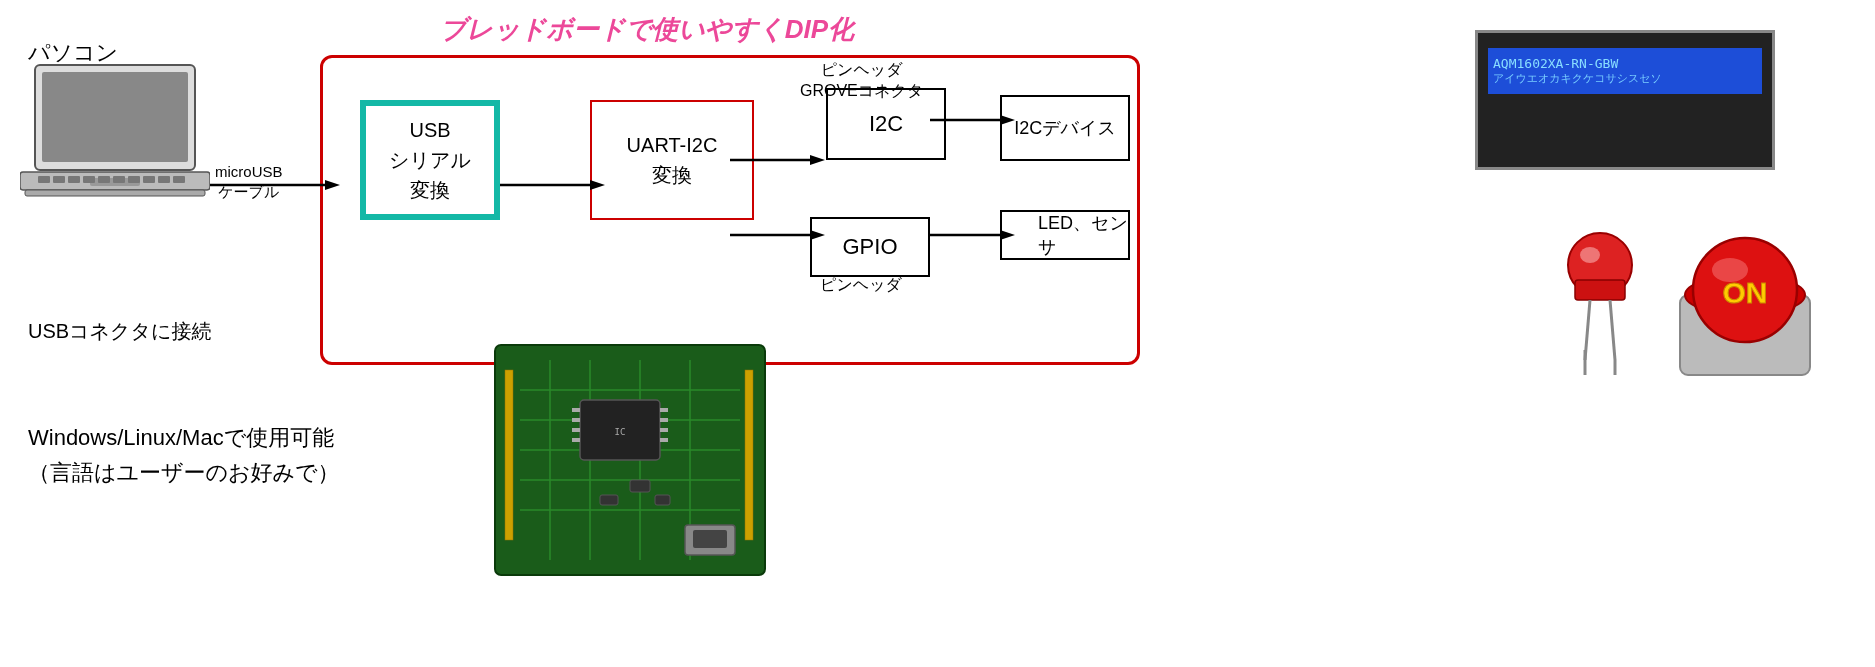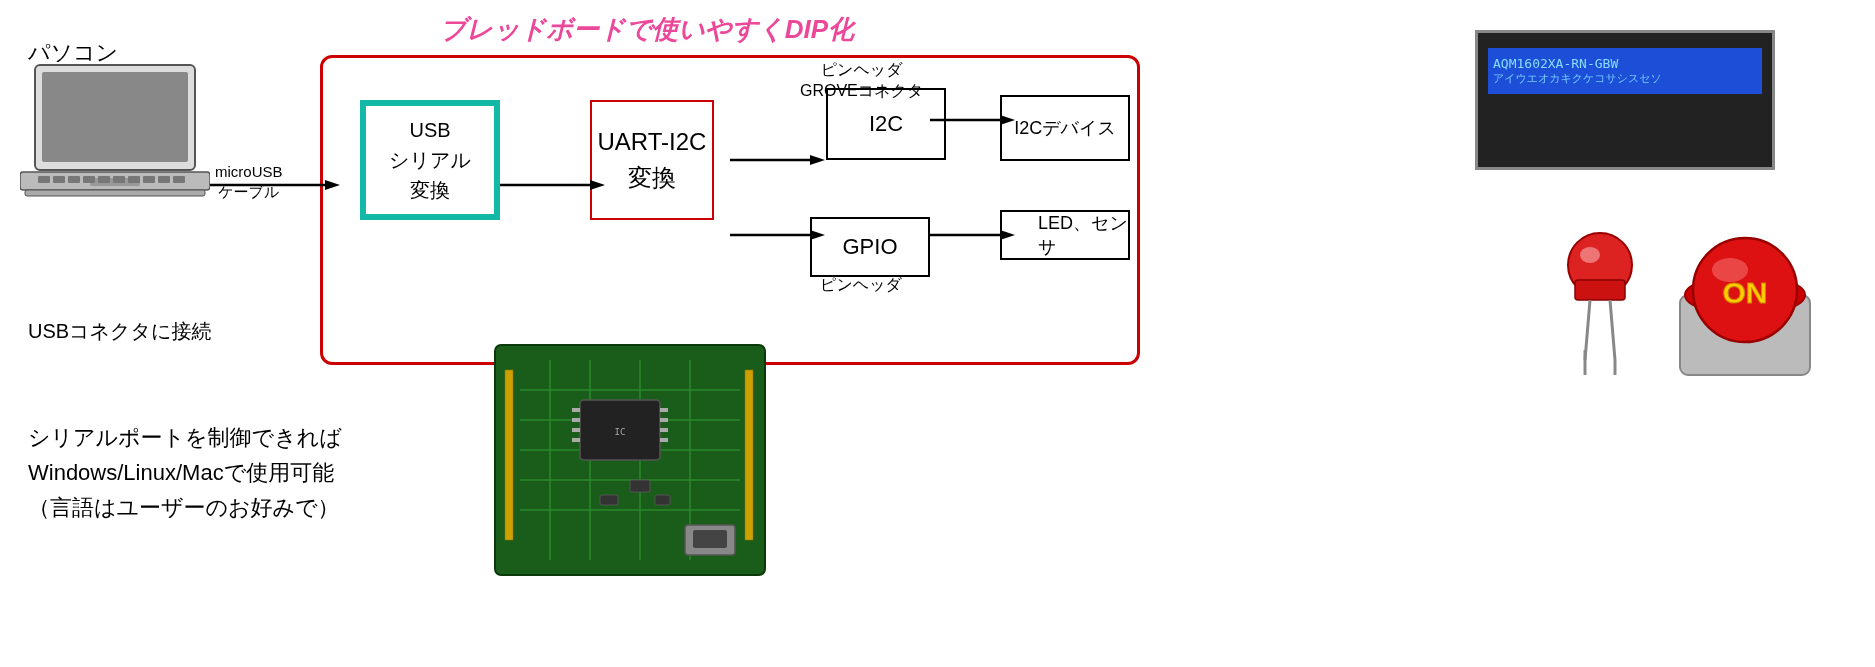--- a/index.html
+++ b/index.html
@@ -90,28 +90,28 @@
       text-align: center;
       font-size: 20px;
       line-height: 1.5;
     }
 
     
     .uart-box {
       position: absolute;
       top: 100px;
       left: 590px;
-      width: 124px;
+      width: 164px;
       height: 120px;
       border: 2px solid #c00;
       display: flex;
       align-items: center;
       justify-content: center;
       text-align: center;
-      font-size: 24px;
+      font-size: 20px;
       line-height: 1.5;
     }
 
     
     .i2c-box {
       position: absolute;
       top: 88px;
       left: 810px;
       width: 120px;
       height: 72px;
@@ -320,21 +320,20 @@
     ピンヘッダ<br>GROVEコネクタ
   </div>
 
   <div class="pin-hedda-bottom">ピンヘッダ</div>
 
   <div class="i2c-device-box">I2Cデバイス</div>
 
   <div class="led-sensor-box">LED、センサ</div>
 
   <div class="bottom-text">
-    <div>シリアルポートを制御できれば</div>
     <div>Windows/Linux/Macで使用可能</div>
     <div>（言語はユーザーのお好みで）</div>
   </div>
 
   <div class="lcd-display">
     <div class="lcd-inner">
       <div class="line1">AQM1602XA-RN-GBW</div>
       <div class="line2">アイウエオカキクケコサシスセソ</div>
     </div>
   </div>

